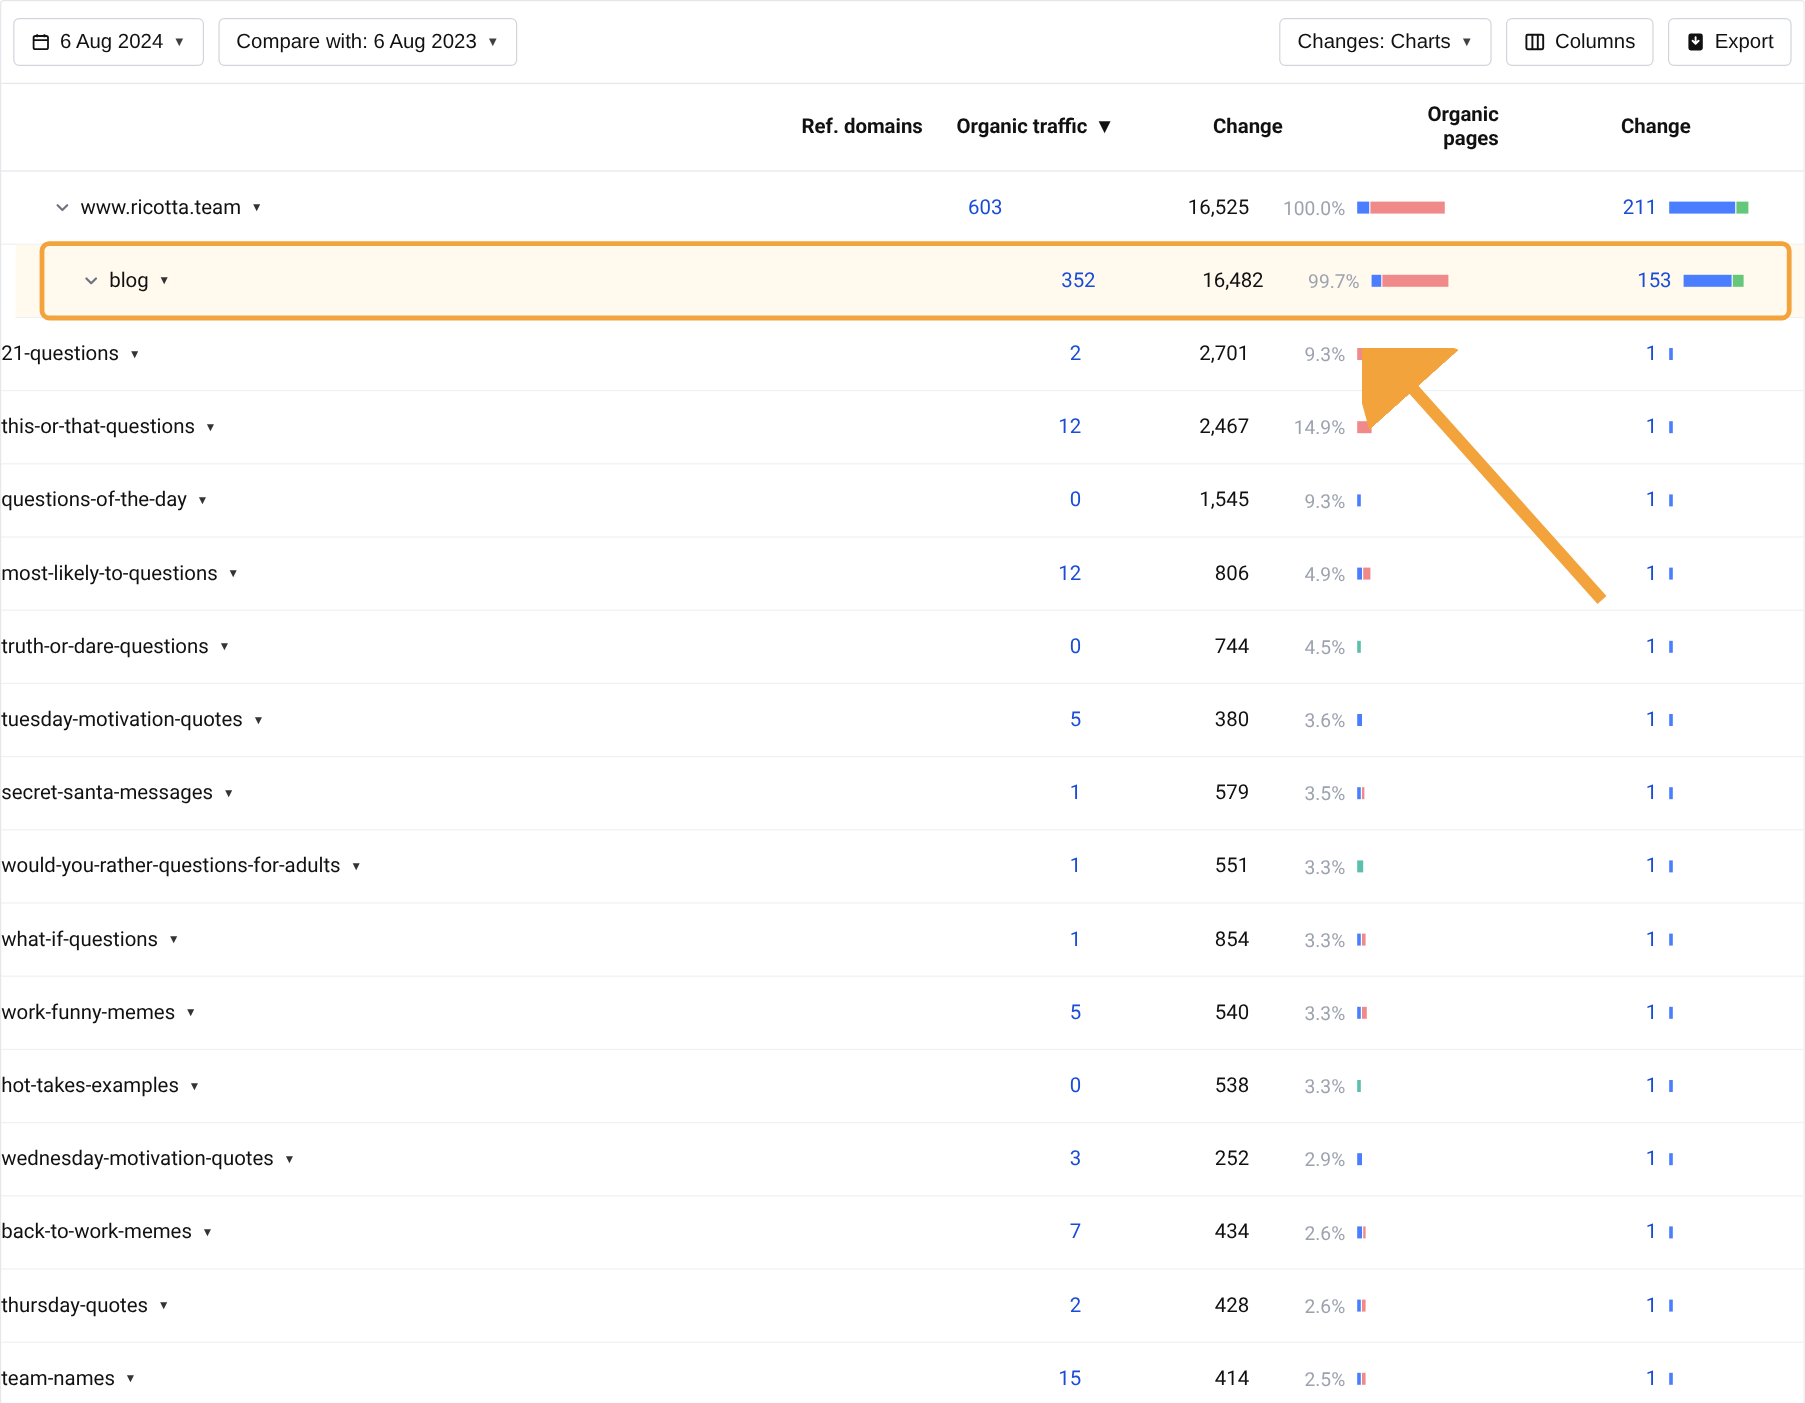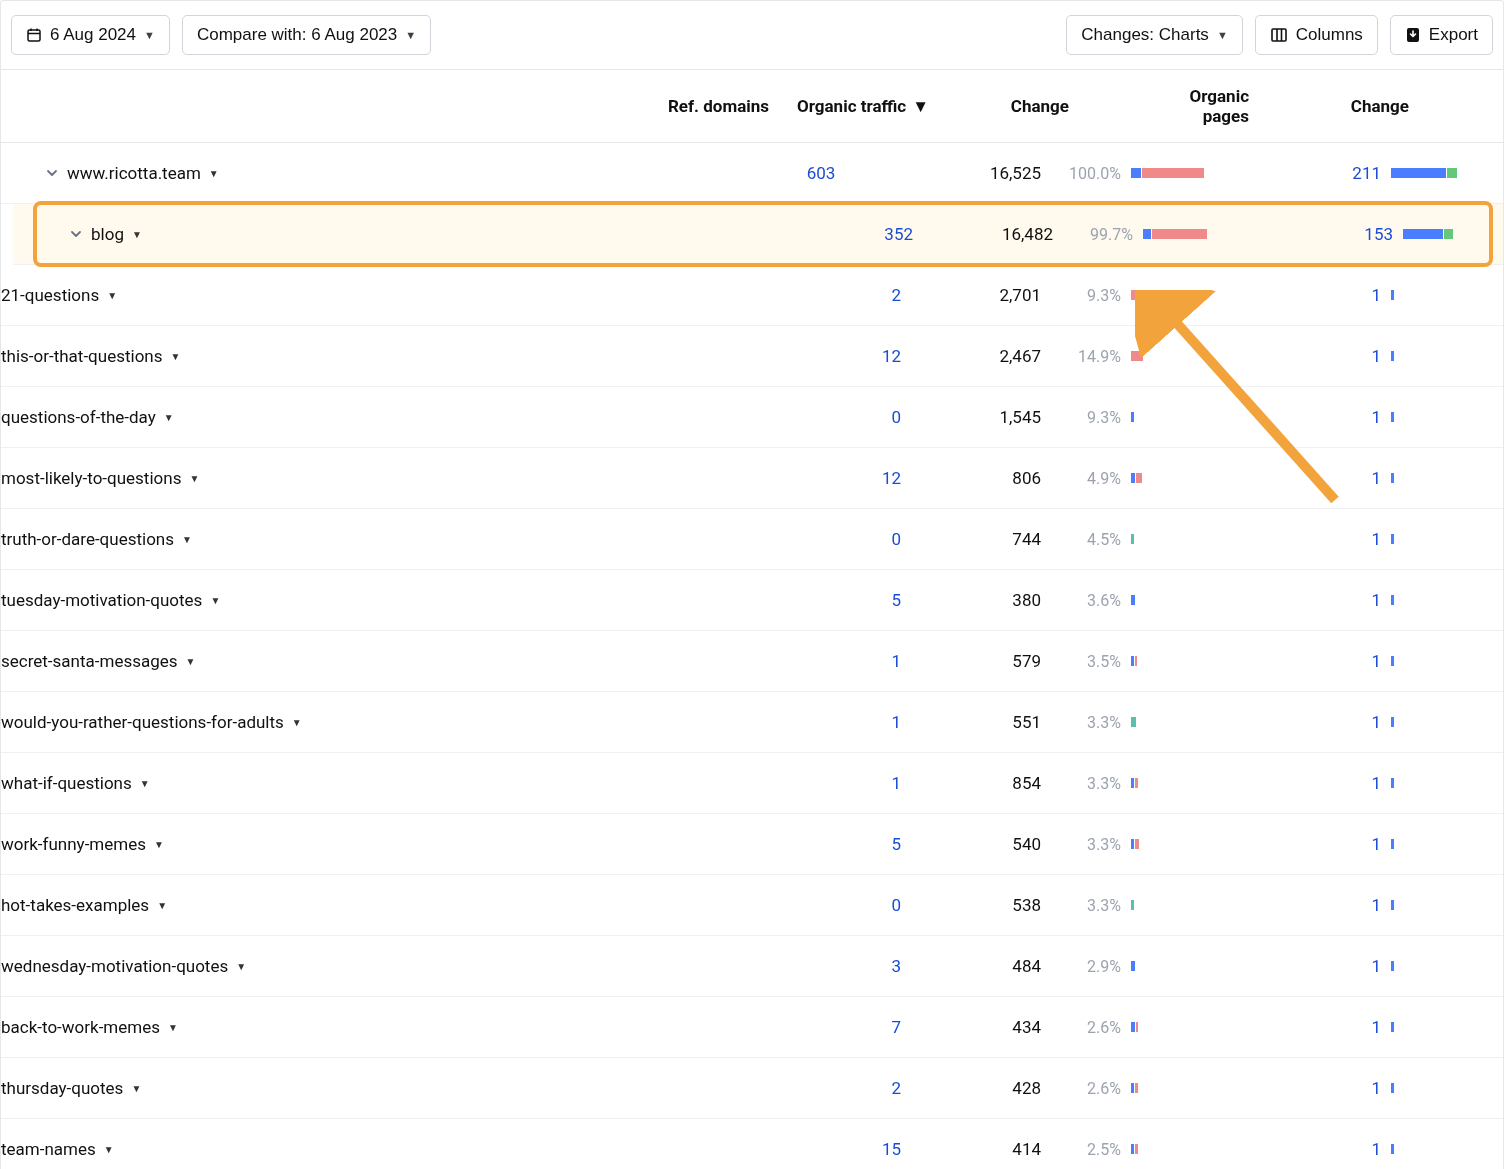--- a/index.html
+++ b/index.html
@@ -382,21 +382,21 @@
           <div class="chart">
             <div class="bar blue" style="width: 3px;"></div>
           </div>
         </div>
         <div class="row">
           <div class="path ind2">
             <span>wednesday-motivation-quotes</span>
             <span class="mini-caret">▼</span>
           </div>
           <div class="link" style="text-align: right;">3</div>
-          <div class="num">484</div>
+          <div class="num">252</div>
           <div class="pct">2.9%</div>
           <div class="chart">
             <div class="bar blue" style="width: 4px;"></div>
           </div>
           <div class="link">1</div>
           <div class="chart">
             <div class="bar blue" style="width: 3px;"></div>
           </div>
         </div>
         <div class="row">

